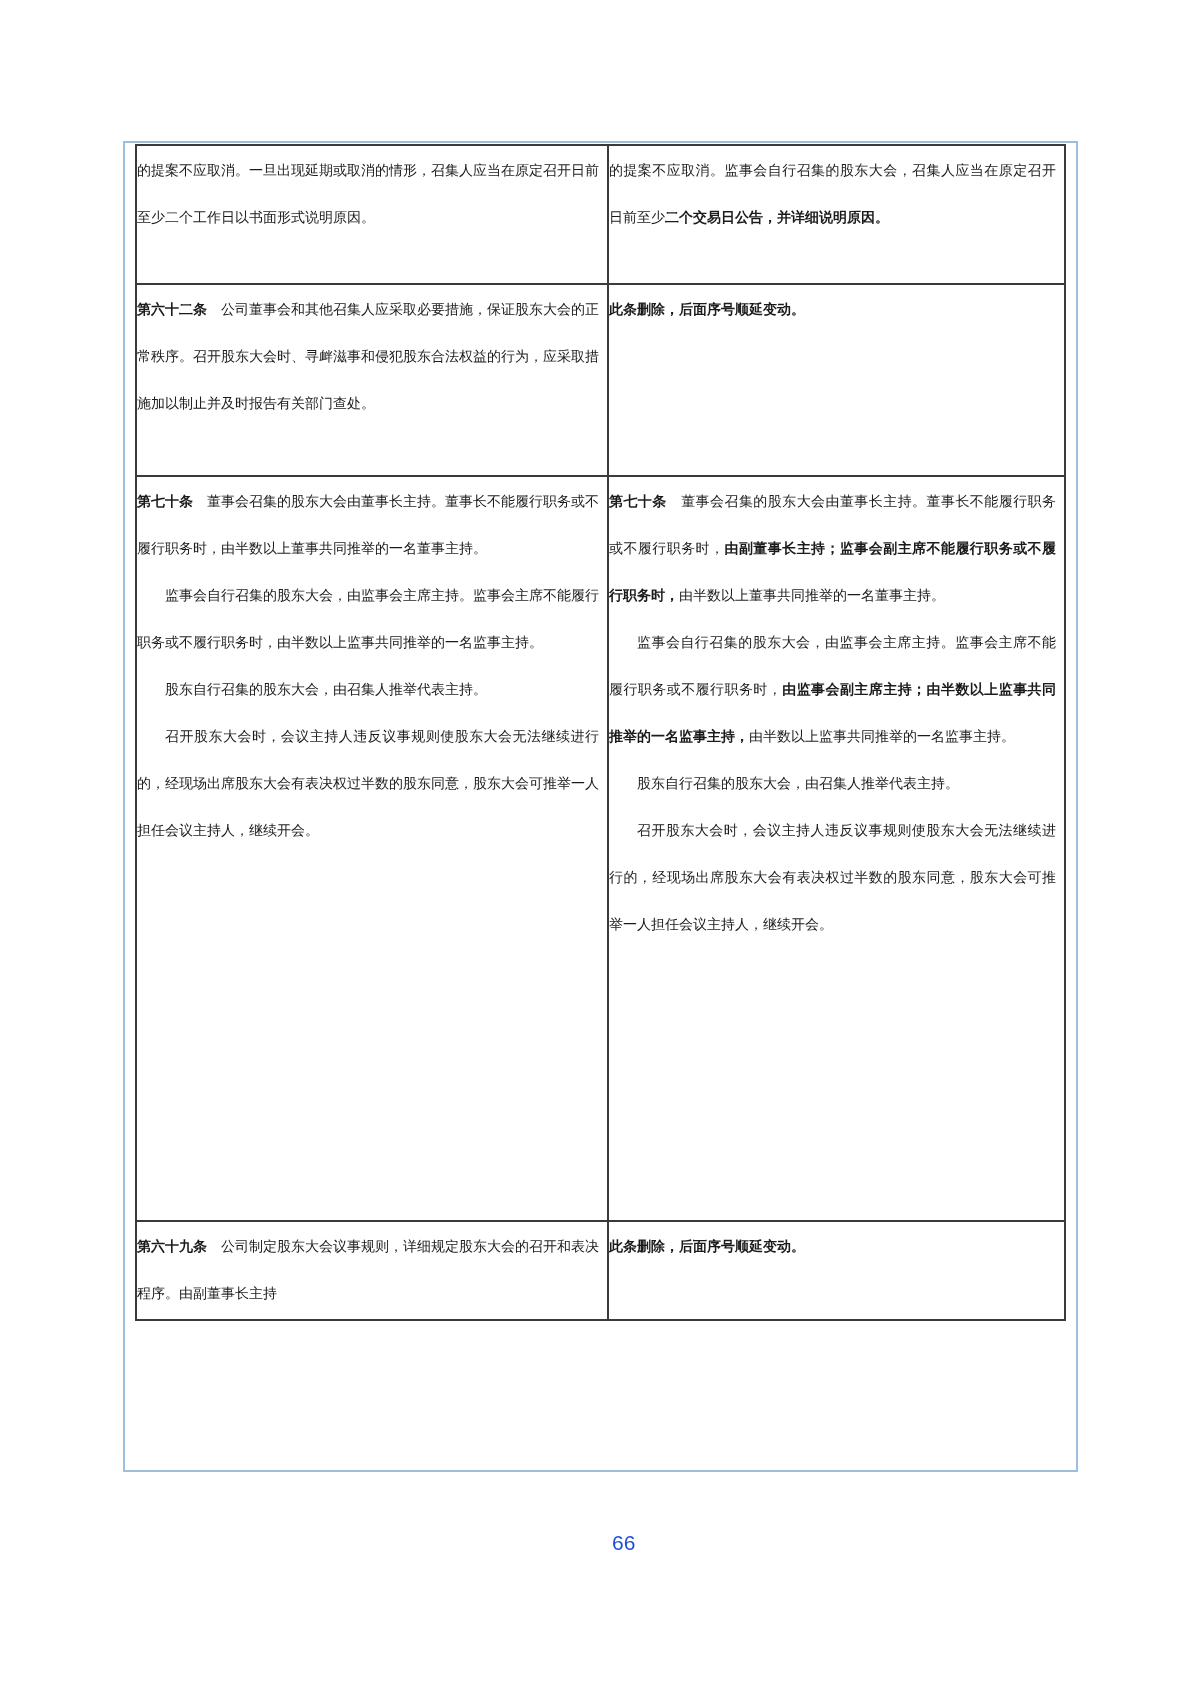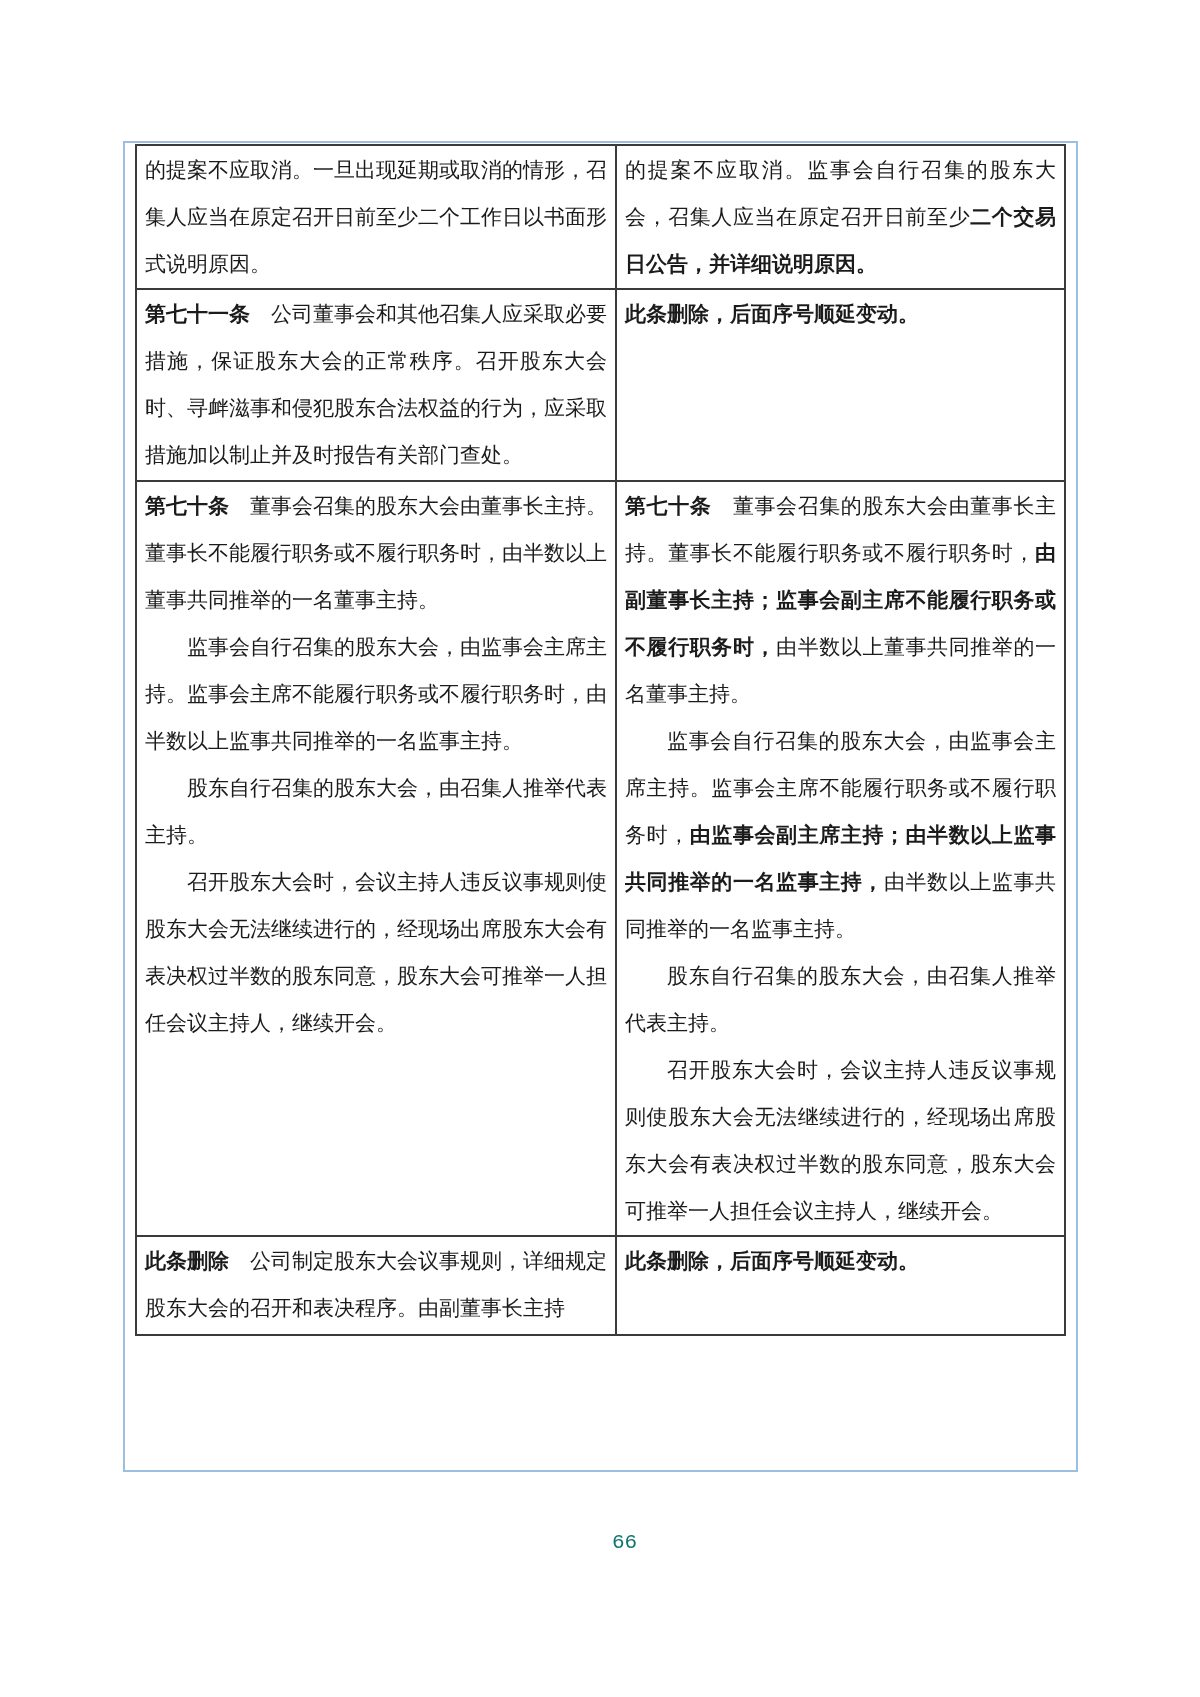--- a/index.html
+++ b/index.html
@@ -28,62 +28,62 @@
     background:#fff;
   }
   table.cmp{
     border-collapse:collapse;
     table-layout:fixed;
     width:100%;
   }
   table.cmp td{
     border:2px solid var(--tborder);
     vertical-align:top;
-    padding:1px 8px 0 8px;
-    font-size:21px;
+    padding:1px 8px 0 0;
+    font-size:14px;
     line-height:47px;
     text-align:justify;
     overflow:hidden;
   }
   td.lc{width:462px;}
   tr.r1 td{height:136px;}
   tr.r2 td{height:189px;}
   tr.r3 td{height:140px;}
   tr.r4 td{height:742px;}
   tr.r5 td{height:96px;}
   p.para{margin:0;padding:0;}
   p.para.indent{text-indent:2em;}
   span.run{font-weight:400;}
   span.run.bold{font-weight:700;}
   .pageno{
     position:absolute;
     left:612px;top:1531px;
-    font-family:Liberation Mono, monospace;
+    font-family:Liberation Sans, sans-serif;
     font-size:21px;
-    color:#0f766e;
+    color:#1d4ed8;
   }
 </style>
 </head>
 <body>
 
 <div class="page">
   <div class="frame">
     <table class="cmp">
       <tbody>
         <tr class="r1">
           <td class="lc">
               <p class="para"><span class="run">的提案不应取消。一旦出现延期或取消的情形，召集人应当在原定召开日前至少二个工作日以书面形式说明原因。</span></p>
             </td>
           <td>
               <p class="para"><span class="run">的提案不应取消。监事会自行召集的股东大会，召集人应当在原定召开日前至少</span><span class="run bold">二个交易日公告，并详细说明原因。</span></p>
             </td>
         </tr>
         <tr class="r2">
           <td class="lc">
-              <p class="para"><span class="run bold">第七十一条</span><span class="run">　公司董事会和其他召集人应采取必要措施，保证股东大会的正常秩序。召开股东大会时、寻衅滋事和侵犯股东合法权益的行为，应采取措施加以制止并及时报告有关部门查处。</span></p>
+              <p class="para"><span class="run bold">第六十二条</span><span class="run">　公司董事会和其他召集人应采取必要措施，保证股东大会的正常秩序。召开股东大会时、寻衅滋事和侵犯股东合法权益的行为，应采取措施加以制止并及时报告有关部门查处。</span></p>
             </td>
           <td>
               <p class="para"><span class="run bold">此条删除，后面序号顺延变动。</span></p>
             </td>
         </tr>
         <tr class="r4">
           <td class="lc">
               <p class="para"><span class="run bold">第七十条</span><span class="run">　董事会召集的股东大会由董事长主持。董事长不能履行职务或不履行职务时，由半数以上董事共同推举的一名董事主持。</span></p>
               <p class="para indent"><span class="run">监事会自行召集的股东大会，由监事会主席主持。监事会主席不能履行职务或不履行职务时，由半数以上监事共同推举的一名监事主持。</span></p>
               <p class="para indent"><span class="run">股东自行召集的股东大会，由召集人推举代表主持。</span></p>
@@ -91,21 +91,21 @@
             </td>
           <td>
               <p class="para"><span class="run bold">第七十条</span><span class="run">　董事会召集的股东大会由董事长主持。董事长不能履行职务或不履行职务时，</span><span class="run bold">由副董事长主持；监事会副主席不能履行职务或不履行职务时，</span><span class="run">由半数以上董事共同推举的一名董事主持。</span></p>
               <p class="para indent"><span class="run">监事会自行召集的股东大会，由监事会主席主持。监事会主席不能履行职务或不履行职务时，</span><span class="run bold">由监事会副主席主持；由半数以上监事共同推举的一名监事主持，</span><span class="run">由半数以上监事共同推举的一名监事主持。</span></p>
               <p class="para indent"><span class="run">股东自行召集的股东大会，由召集人推举代表主持。</span></p>
               <p class="para indent"><span class="run">召开股东大会时，会议主持人违反议事规则使股东大会无法继续进行的，经现场出席股东大会有表决权过半数的股东同意，股东大会可推举一人担任会议主持人，继续开会。</span></p>
             </td>
         </tr>
         <tr class="r5">
           <td class="lc">
-              <p class="para"><span class="run bold">此条删除</span><span class="run">　公司制定股东大会议事规则，详细规定股东大会的召开和表决程序。由副董事长主持</span></p>
+              <p class="para"><span class="run bold">第六十九条</span><span class="run">　公司制定股东大会议事规则，详细规定股东大会的召开和表决程序。由副董事长主持</span></p>
             </td>
           <td>
               <p class="para"><span class="run bold">此条删除，后面序号顺延变动。</span></p>
             </td>
         </tr>
       </tbody>
     </table>
   </div>
   <div class="pageno">66</div>
 </div>

